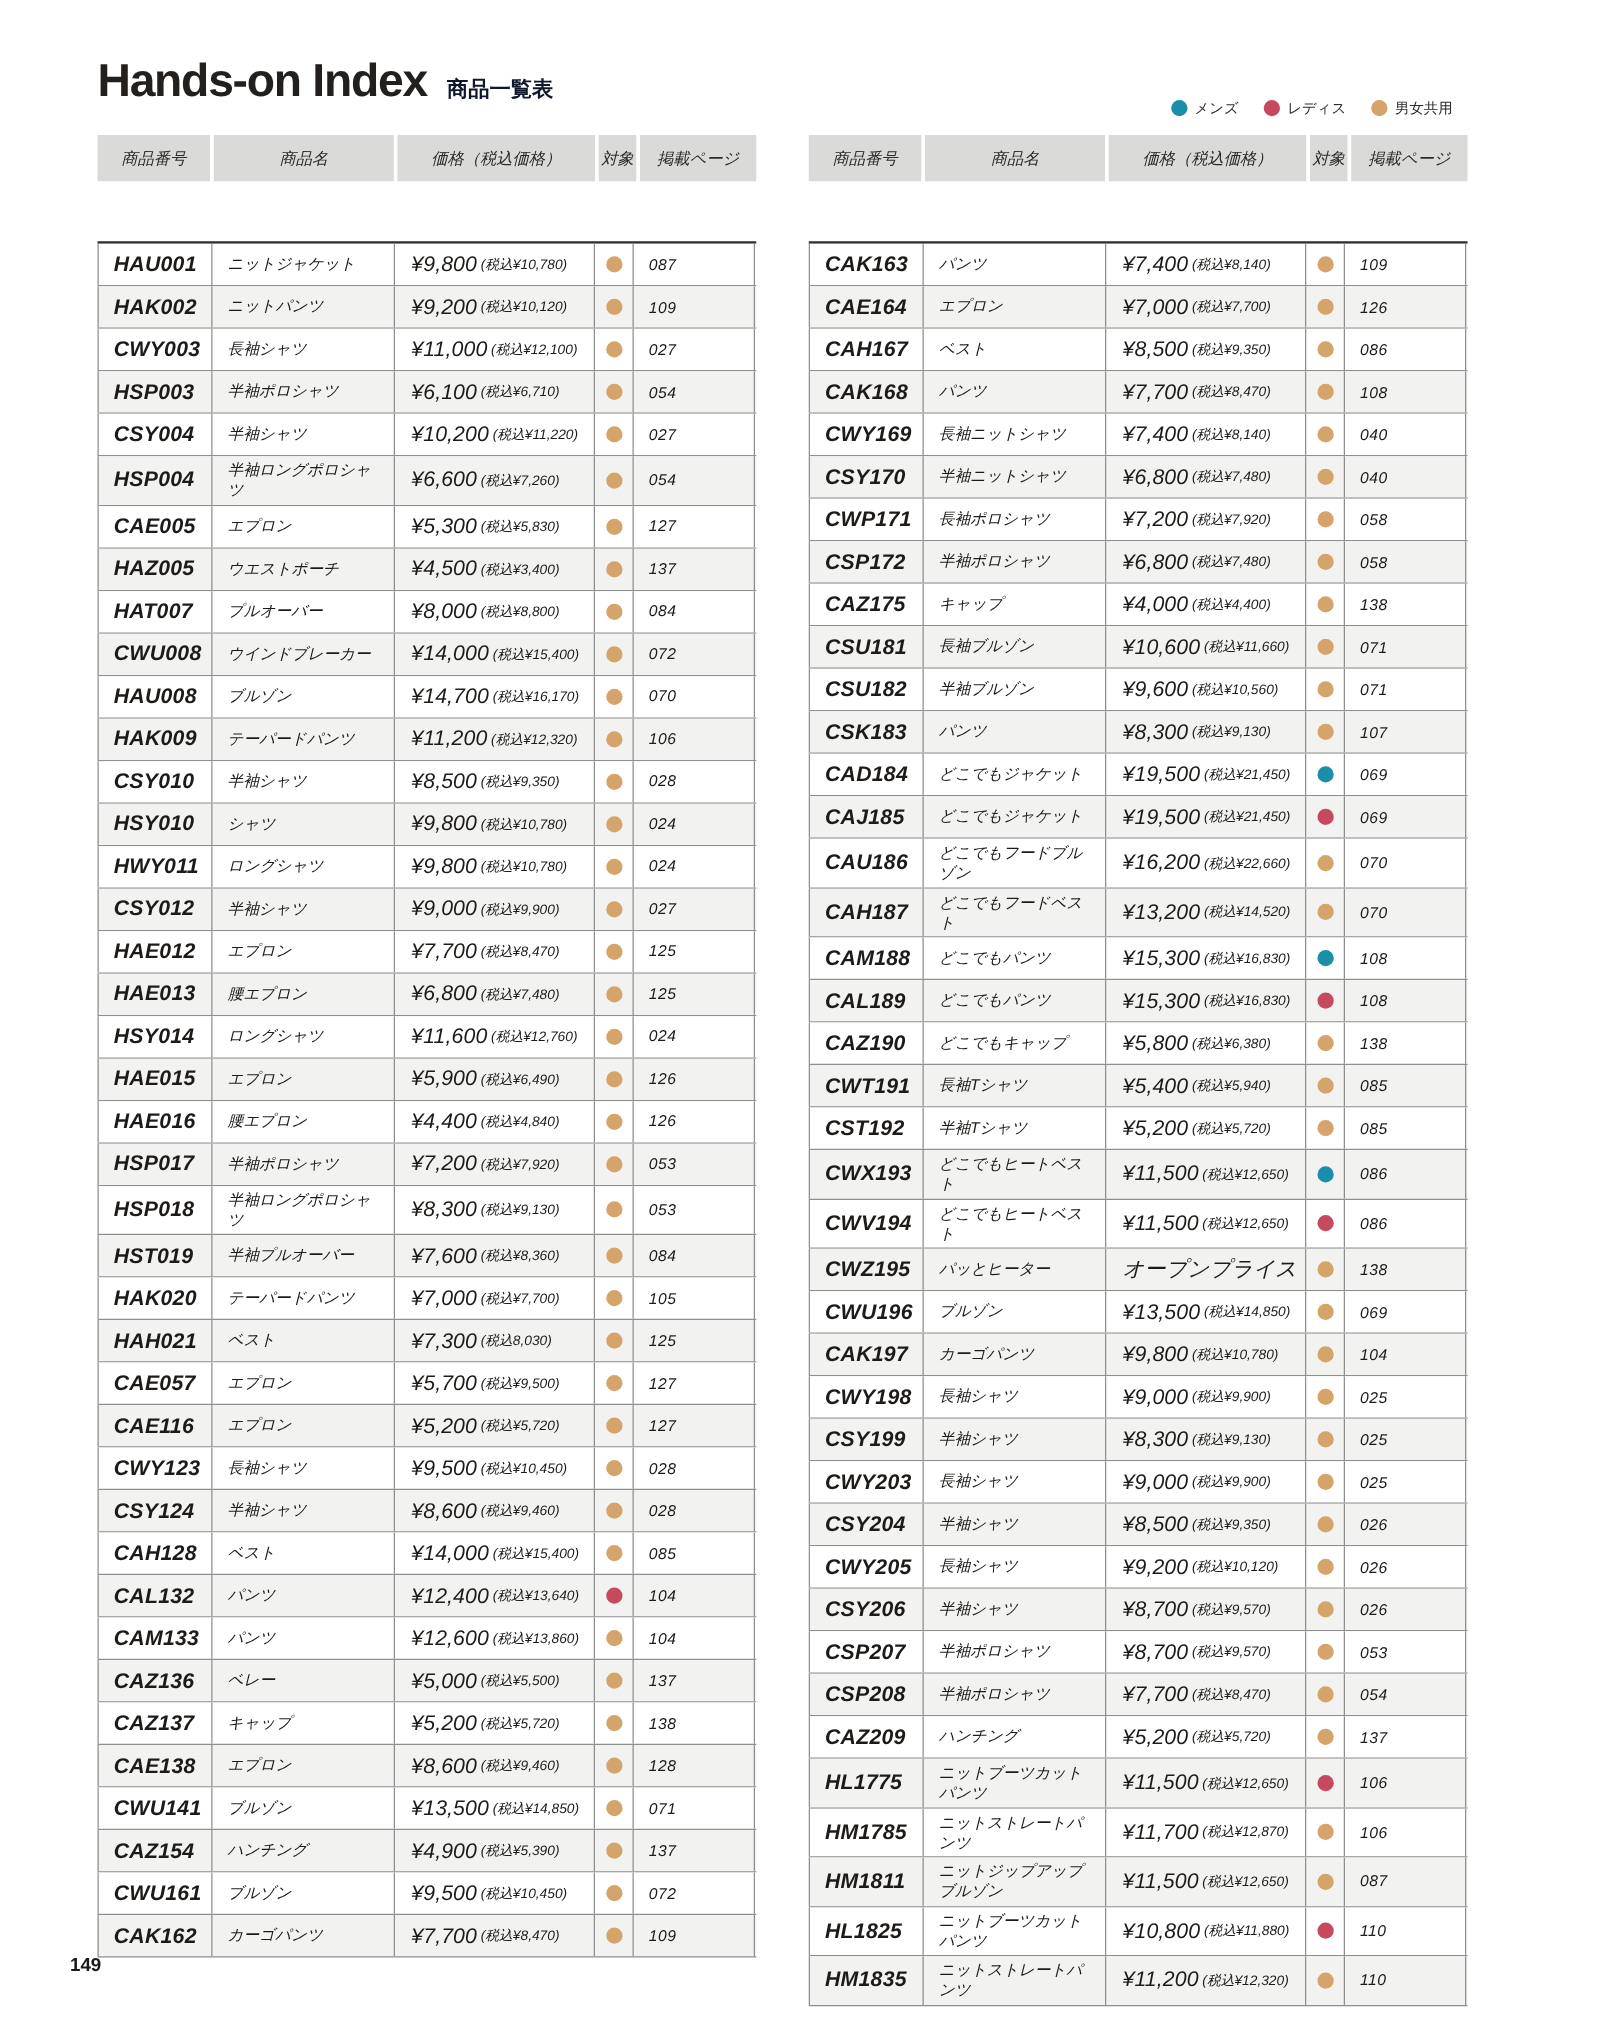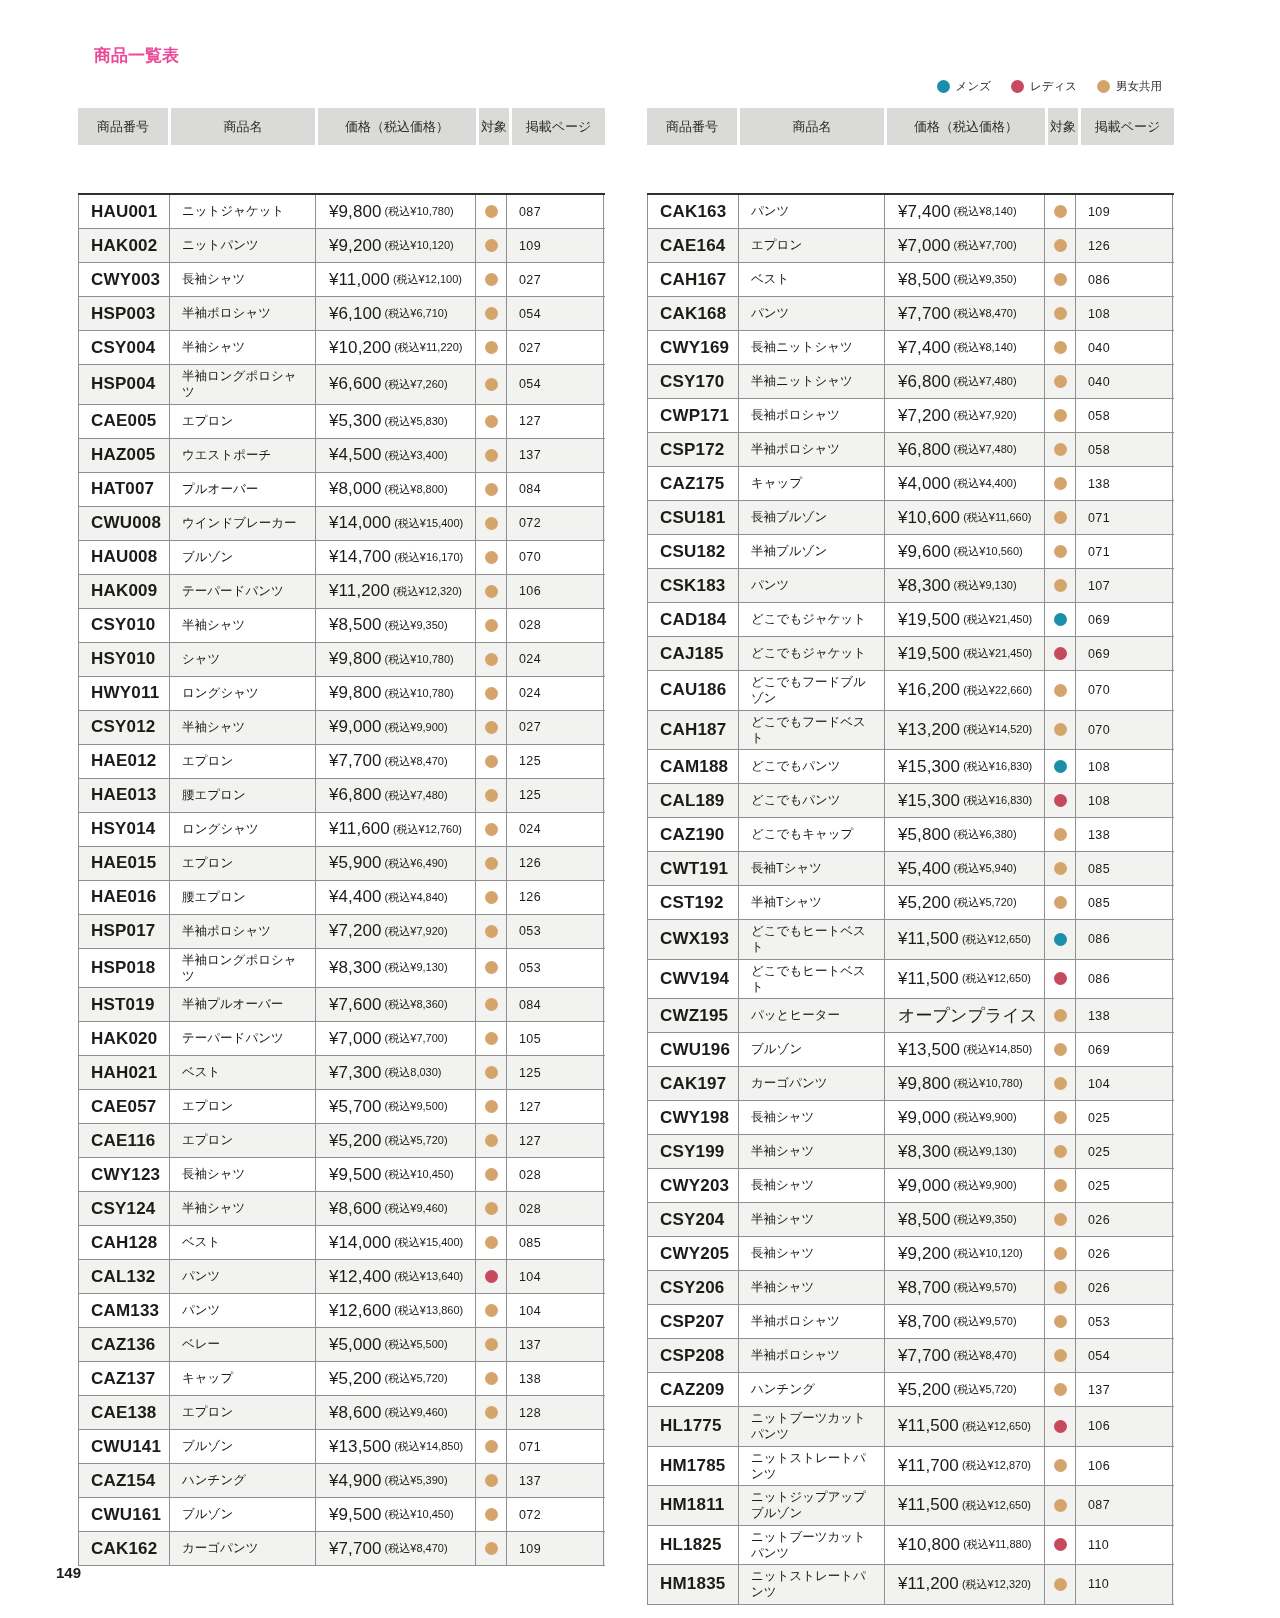--- a/index.html
+++ b/index.html
@@ -4,27 +4,27 @@
 <style>
   html,body{margin:0;padding:0;}
   body{
     width:1280px;height:1618px;background:#ffffff;position:relative;
     font-family:"Liberation Sans","DejaVu Sans",sans-serif;color:#1d1a17;
     -webkit-font-smoothing:antialiased;
   }
   
   .page-header{position:absolute;top:44px;left:78px;display:flex;align-items:baseline;}
   .title-en{font-size:37px;font-weight:800;letter-spacing:-1px;color:#231f1c;}
-  .title-ja{font-size:17px;font-weight:700;margin-left:16px;color:#ec4899;}
+  .title-ja{font-size:17px;font-weight:700;margin-left:16px;color:#0f172a;}
   
   .legend{position:absolute;top:79px;right:118px;display:flex;gap:20px;align-items:center;}
   .legend-item{display:flex;align-items:center;font-size:11.5px;color:#2b2b2b;}
   .legend-dot{width:13px;height:13px;border-radius:50%;margin-right:6px;flex:0 0 auto;}
   
-  .tables-wrap{position:absolute;top:108px;left:78px;display:flex;gap:42px;}
+  .tables-wrap{position:absolute;top:108px;left:78px;display:flex;gap:42px;font-style:italic;}
   .index-table{width:527px;}
   .thead{display:flex;gap:3px;height:37px;margin-bottom:9px;}
   .th{
     background:var(--header-bg,#dadad8);display:flex;align-items:center;justify-content:center;
     font-size:13px;color:#2b2b2b;box-sizing:border-box;
   }
   .w-no{width:90px;}.w-name{width:144px;}.w-price{width:158px;}.w-target{width:30px;}.w-page{width:93px;flex:1;}
   .tbody{border-top:2px solid var(--table-top-border,#2f2f2f);margin-top:48px;}
   .row{display:flex;background:#ffffff;border-bottom:1px solid var(--border,#8f8f8f);}
   .row:nth-child(even){background:var(--alt-row-bg,#f2f2f0);}
@@ -41,20 +41,21 @@
   .c-target{width:31px;justify-content:center;}
   .target-dot{width:13px;height:13px;border-radius:50%;}
   .c-page{width:98px;padding:2px 4px 2px 12px;font-size:12.5px;letter-spacing:.4px;}
   
   .folio{position:absolute;left:56px;top:1564px;font-size:15px;font-weight:700;color:#1a1a1a;}
 </style>
 </head>
 <body>
 
 <div class="page-header">
+  <span class="title-en">Hands-on Index</span>
   <span class="title-ja">商品一覧表</span>
 </div>
 
 <div class="legend">
   <span class="legend-item">
     <span class="legend-dot" style="background: rgb(26, 143, 169);"></span>
     <span>メンズ</span>
   </span>
   <span class="legend-item">
     <span class="legend-dot" style="background: rgb(198, 73, 94);"></span>

